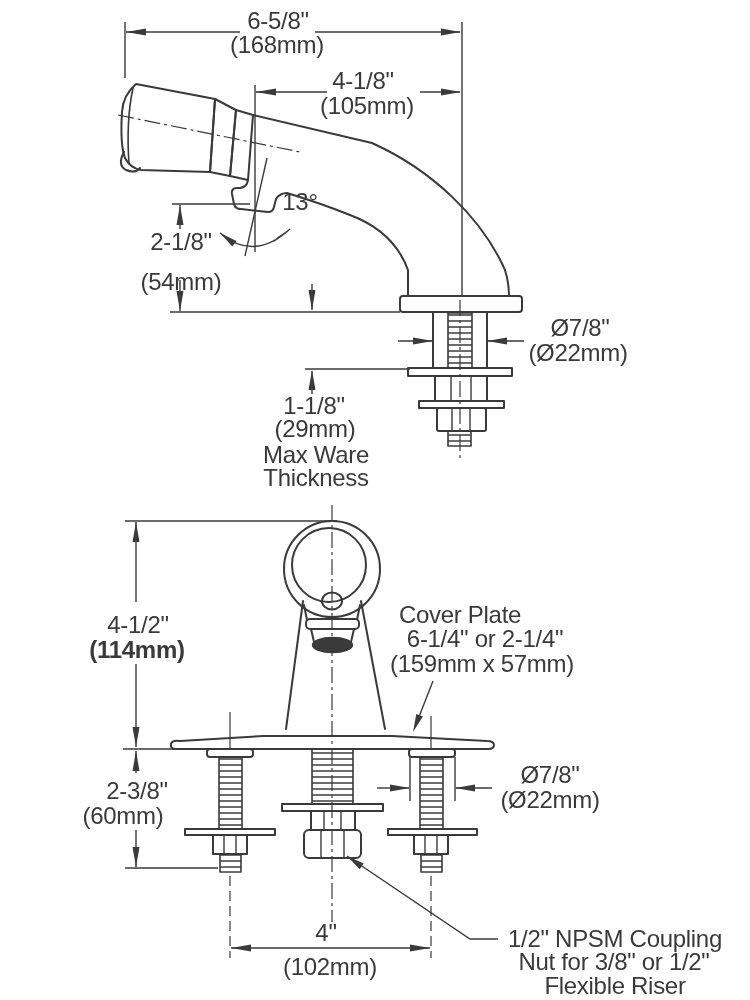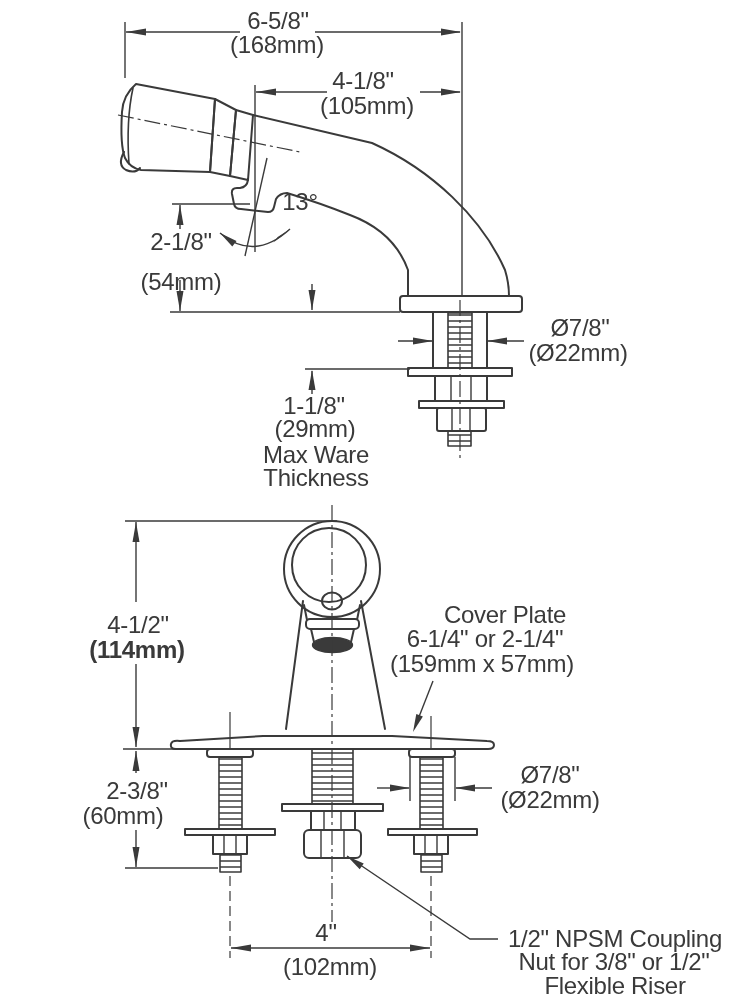--- a/index.html
+++ b/index.html
@@ -207,21 +207,21 @@
   <div class="lbl" style="left:181px;top:282px;">(54mm)</div>
   <div class="lbl" style="left:580px;top:328px;">Ø7/8"</div>
   <div class="lbl" style="left:578px;top:353px;">(Ø22mm)</div>
   <div class="lbl" style="left:314px;top:406px;">1-1/8"</div>
   <div class="lbl" style="left:315px;top:429px;">(29mm)</div>
   <div class="lbl" style="left:316px;top:455px;">Max Ware</div>
   <div class="lbl" style="left:316px;top:478px;">Thickness</div>
 
   <div class="lbl" style="left:138px;top:625px;">4-1/2"</div>
   <div class="lbl" style="left:137px;top:650px;font-weight:bold;">(114mm)</div>
-  <div class="lbl" style="left:505px;top:615px;">Cover Plate</div>
+  <div class="lbl" style="left:460px;top:615px;">Cover Plate</div>
   <div class="lbl" style="left:485px;top:639px;">6-1/4" or 2-1/4"</div>
   <div class="lbl" style="left:482px;top:664px;">(159mm x 57mm)</div>
   <div class="lbl" style="left:137px;top:791px;">2-3/8"</div>
   <div class="lbl" style="left:123px;top:816px;">(60mm)</div>
   <div class="lbl" style="left:550px;top:775px;">Ø7/8"</div>
   <div class="lbl" style="left:550px;top:800px;">(Ø22mm)</div>
   <div class="lbl" style="left:326px;top:933px;">4"</div>
   <div class="lbl" style="left:330px;top:967px;">(102mm)</div>
   <div class="lbl" style="left:615px;top:939px;">1/2" NPSM Coupling</div>
   <div class="lbl" style="left:614px;top:962px;">Nut for 3/8" or 1/2"</div>

